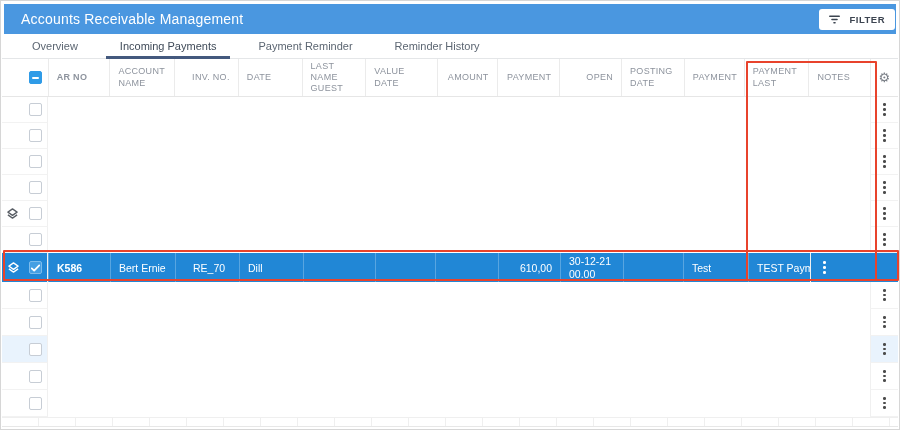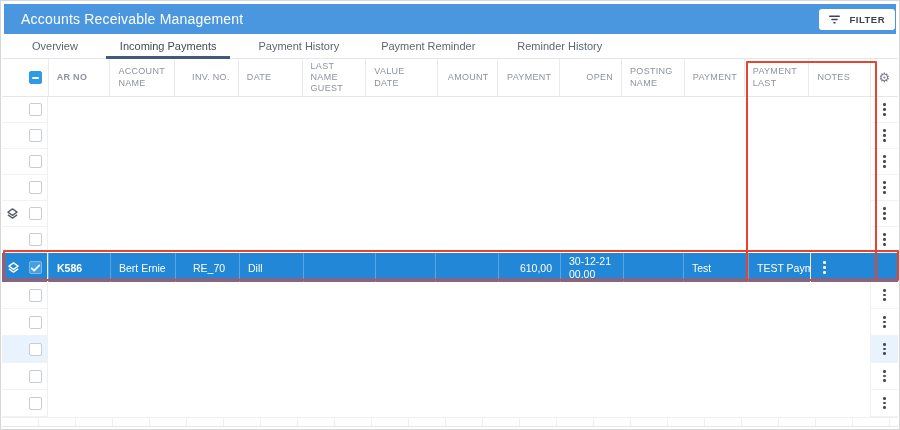--- a/index.html
+++ b/index.html
@@ -107,41 +107,40 @@
           <rect x="4.2" y="6.9" width="2.6" height="1.6" rx="0.8" fill="#3c4450"></rect>
         </svg>
       </span>
       <span>FILTER</span>
     </button>
   </div>
 
   <div class="tabs">
     <div class="tab">Overview</div>
     <div class="tab active">Incoming Payments</div>
-    <div class="tab">Payment History</div>
     <div class="tab">Payment Reminder</div>
     <div class="tab">Reminder History</div>
   </div>
 
   <div class="grid">
     <div class="thead">
       <div class="th col-icon"></div>
       <div class="th col-check" style="border-left:none;justify-content:center;">
         <span class="cb ind"></span>
       </div>
       <div class="th col-arno">AR NO</div>
       <div class="th col-account">ACCOUNT NAME</div>
       <div class="th col-inv">INV. NO.</div>
       <div class="th col-date">DATE</div>
       <div class="th col-guest">LAST NAME GUEST</div>
       <div class="th col-valdate">VALUE DATE</div>
       <div class="th col-amount num">AMOUNT</div>
       <div class="th col-payment num">PAYMENT</div>
       <div class="th col-open num">OPEN</div>
-      <div class="th col-posting">POSTING NAME</div>
+      <div class="th col-posting">POSTING DATE</div>
       <div class="th col-payment2">PAYMENT</div>
       <div class="th col-paynote">PAYMENT LAST</div>
       <div class="th col-notes">NOTES</div>
       <div class="th col-actions" style="justify-content:center;">
         <span class="gear">⚙</span>
       </div>
     </div>
 
     <div class="tbody" id="tbody">
         <div class="trow">

